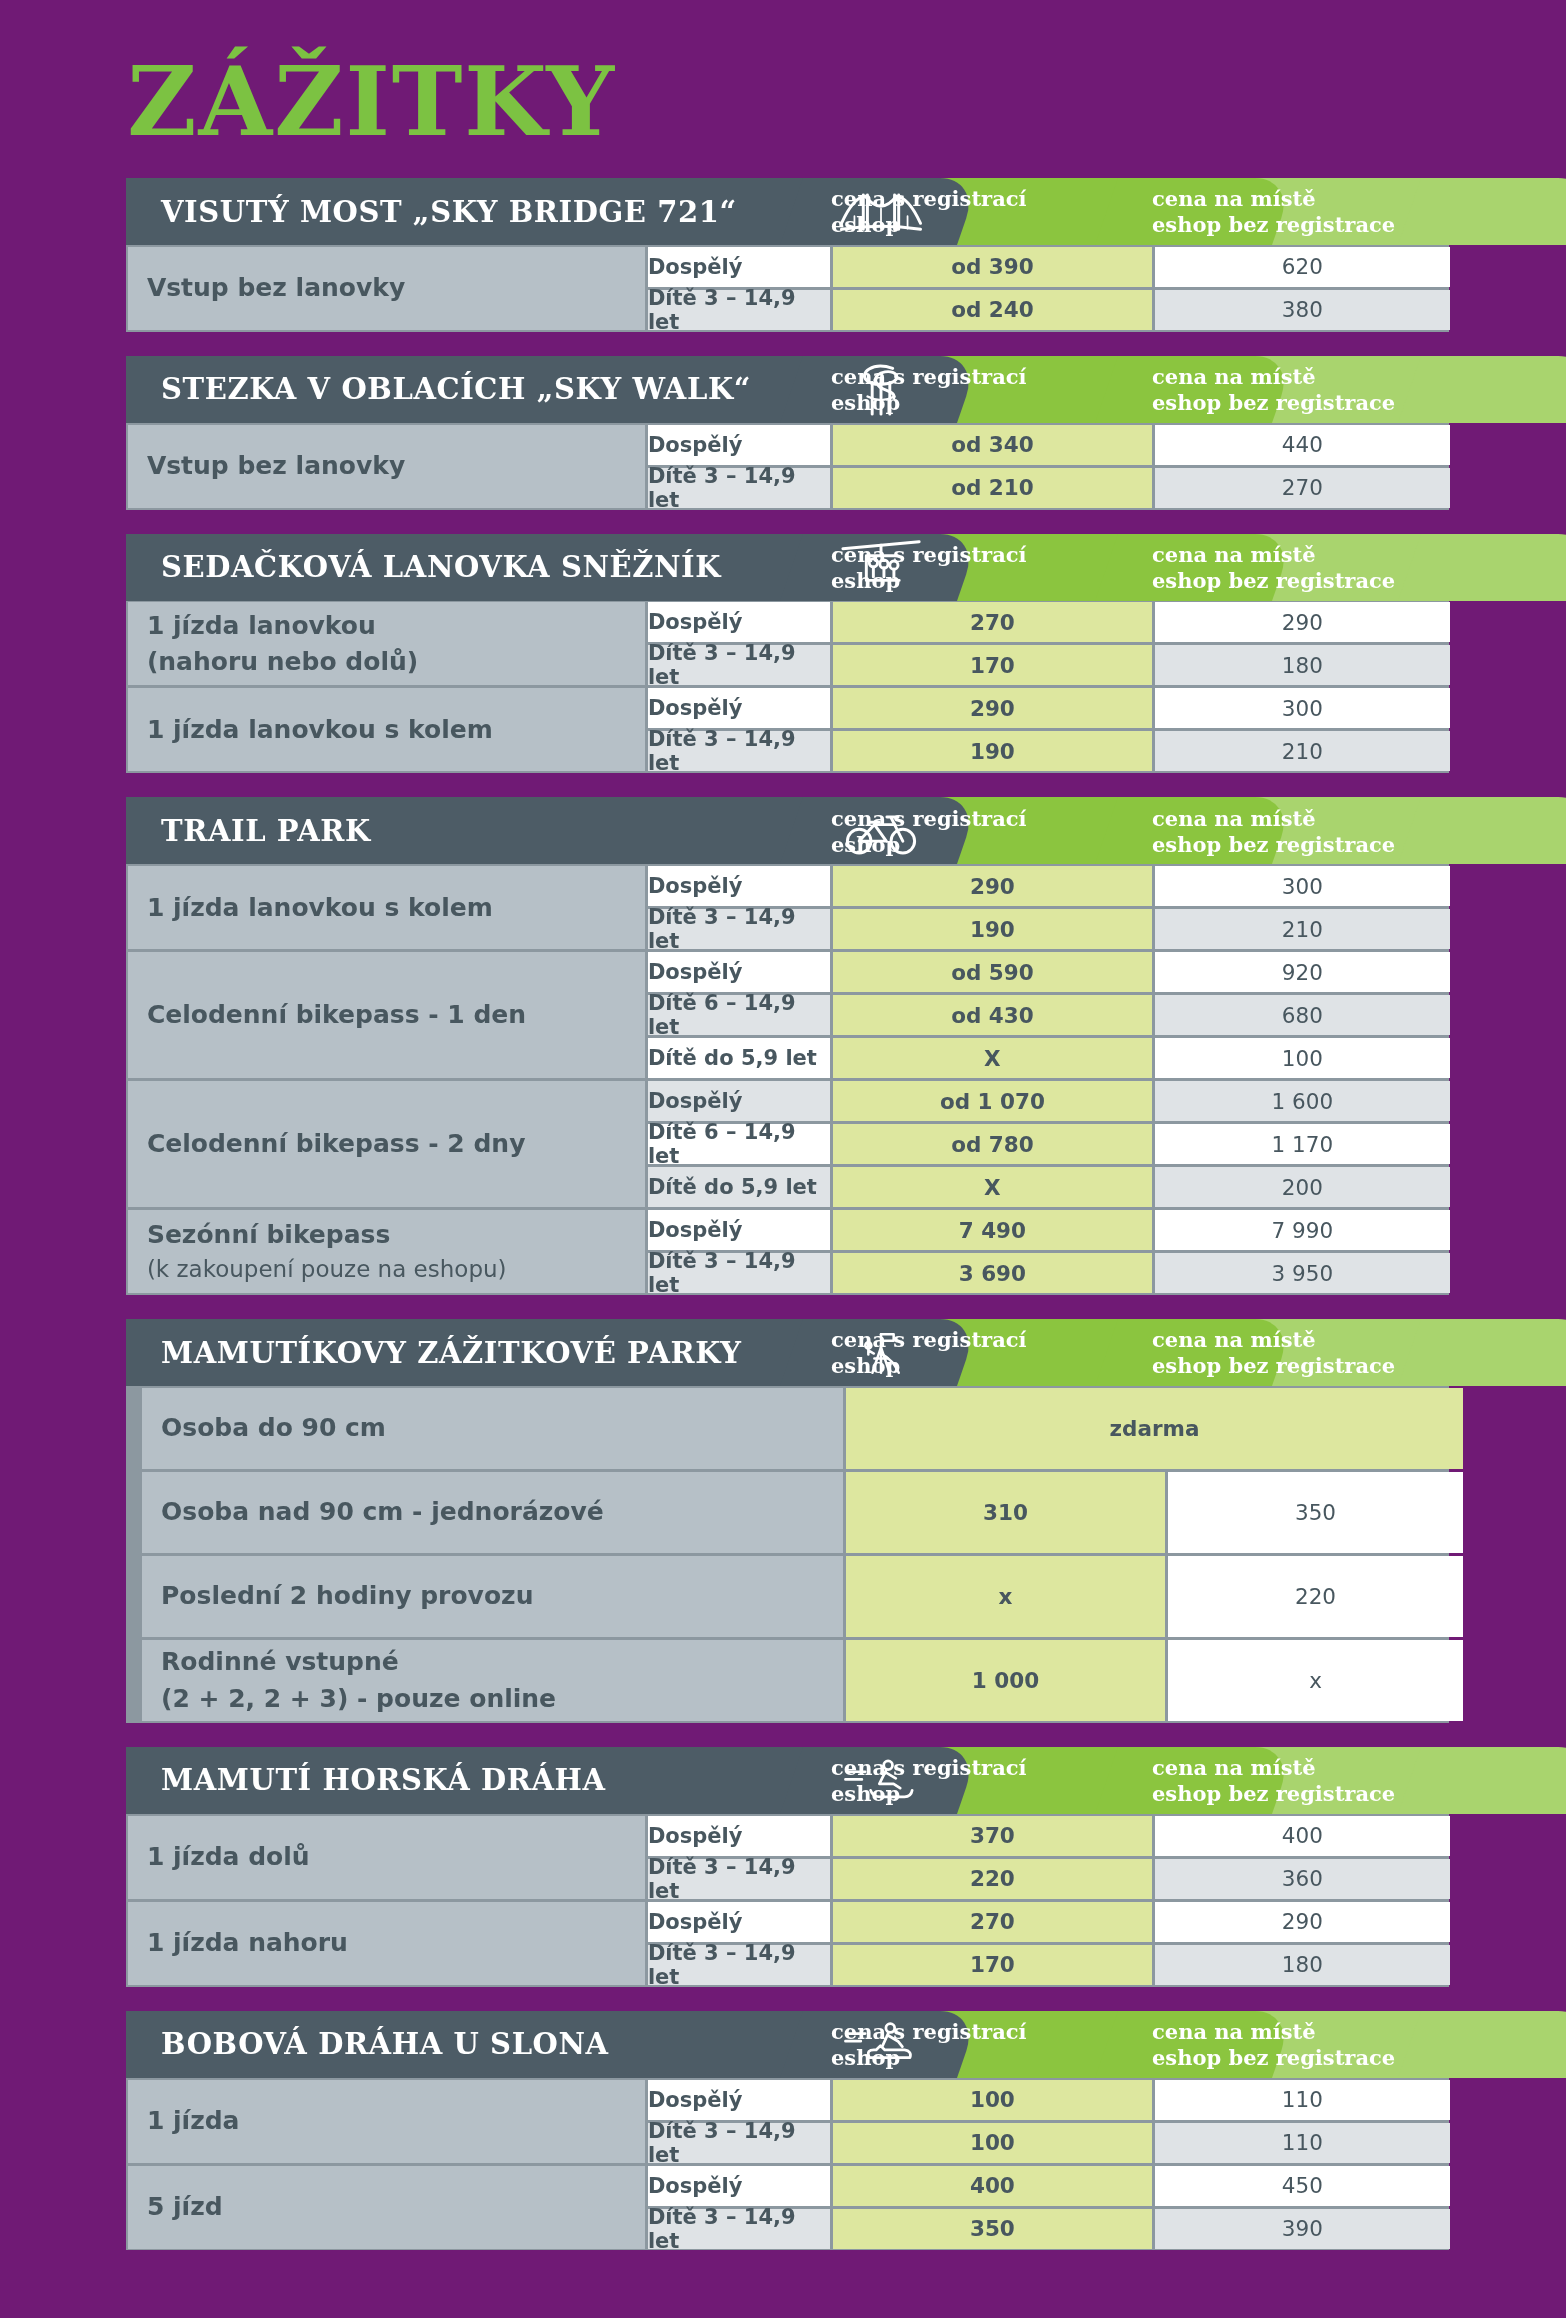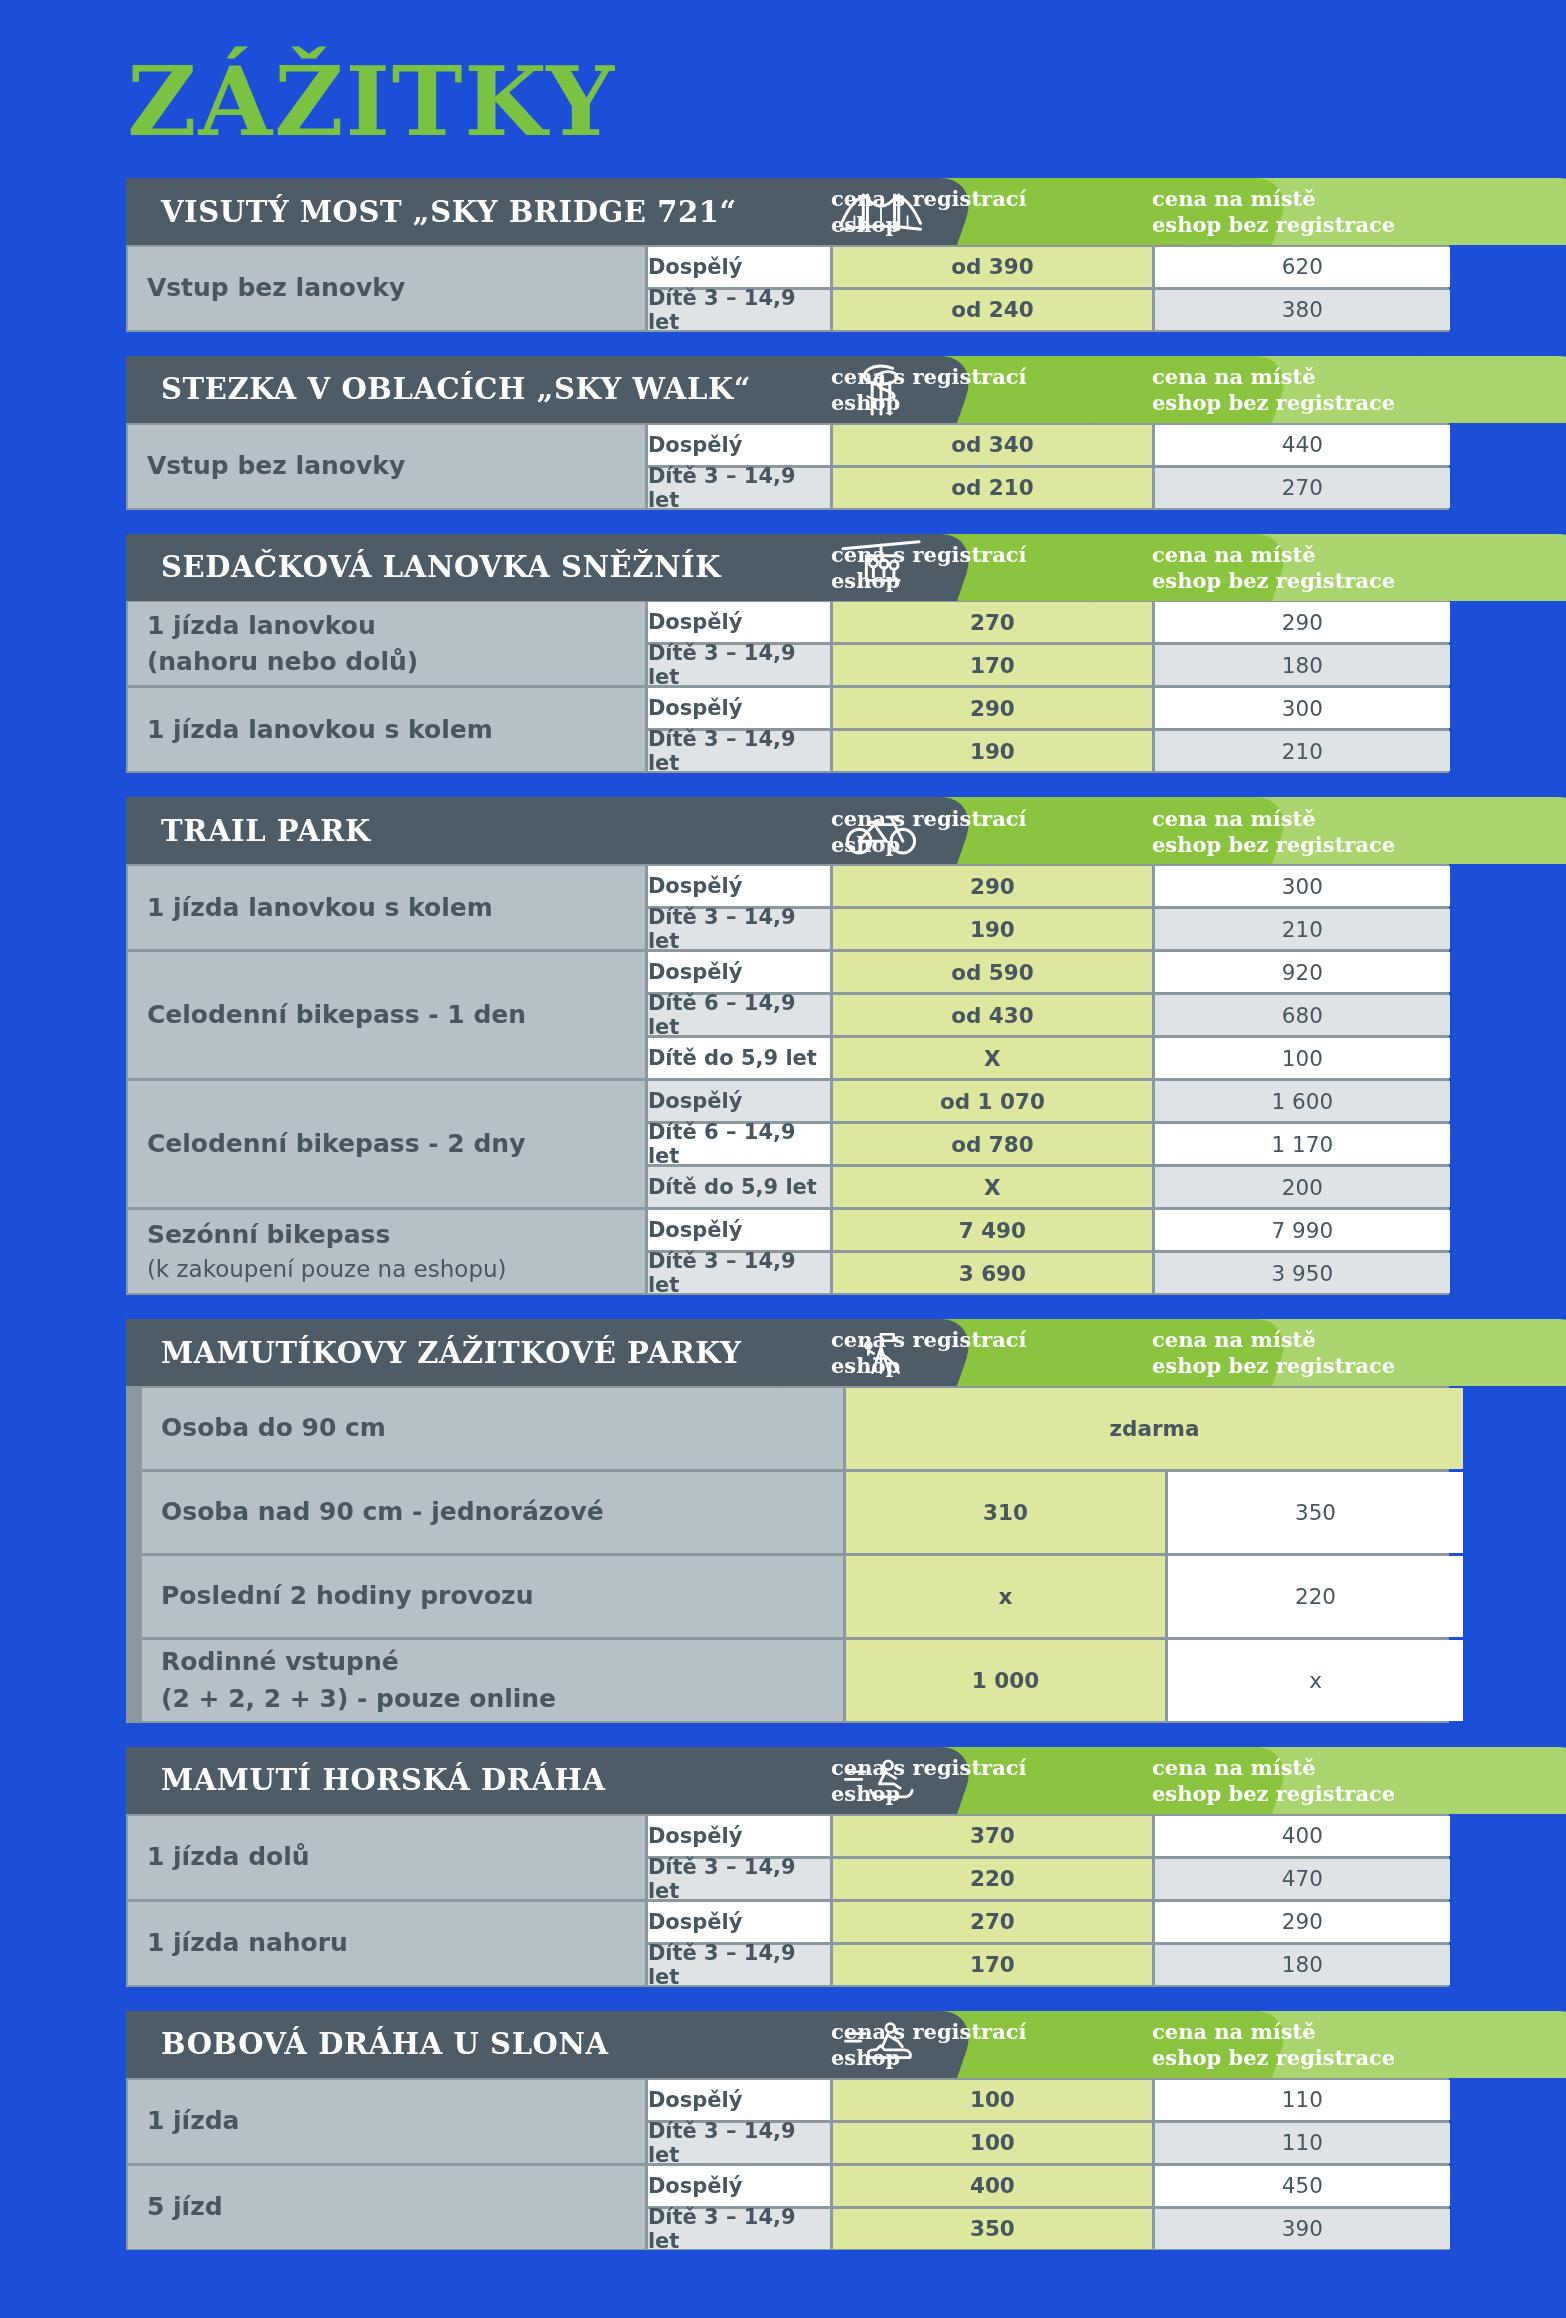--- a/index.html
+++ b/index.html
@@ -1,16 +1,16 @@
 <!DOCTYPE html>
 <html style="font-size:10px"><head>
 <meta charset="utf-8">
 <style>
   html,body{margin:0;padding:0;background:#fff;}
-  .page{position:relative;width:1566px;height:2319px;background:#1d4ed8;overflow:hidden;
+  .page{position:relative;width:1566px;height:2319px;background:#701a75;overflow:hidden;
         font-family:"DejaVu Sans",sans-serif;color:#48575f;}
   .content{position:absolute;left:126px;top:0;width:1323px;}
   h1.title{margin:0;padding:54px 0 29px 1.3px;font-family:"DejaVu Serif",serif;font-weight:bold;
            font-size:95px;line-height:1;letter-spacing:1.9px;color:#7cc242;}
   .sec{margin-bottom:24px;}
   
   .hdr{position:relative;height:67px;}
   .tab{position:absolute;top:0;height:67px;}
   .tab::before{content:"";position:absolute;top:0;bottom:0;left:0;right:88px;background:var(--c);}
   .tab::after{content:"";position:absolute;top:0;bottom:0;right:0;width:177px;background:var(--c);
@@ -317,21 +317,21 @@
   </div>
   <div class="grid g4">
     <div class="cell lbl span2">
             <span>1 jízda dolů</span>
           </div>
     <div class="cell cat">Dospělý</div>
     <div class="cell eshop">370</div>
     <div class="cell onsite">400</div>
     <div class="cell cat alt">Dítě 3 – 14,9 let</div>
     <div class="cell eshop">220</div>
-    <div class="cell onsite alt">470</div>
+    <div class="cell onsite alt">360</div>
     <div class="cell lbl span2">
             <span>1 jízda nahoru</span>
           </div>
     <div class="cell cat">Dospělý</div>
     <div class="cell eshop">270</div>
     <div class="cell onsite">290</div>
     <div class="cell cat alt">Dítě 3 – 14,9 let</div>
     <div class="cell eshop">170</div>
     <div class="cell onsite alt">180</div>
   </div>

